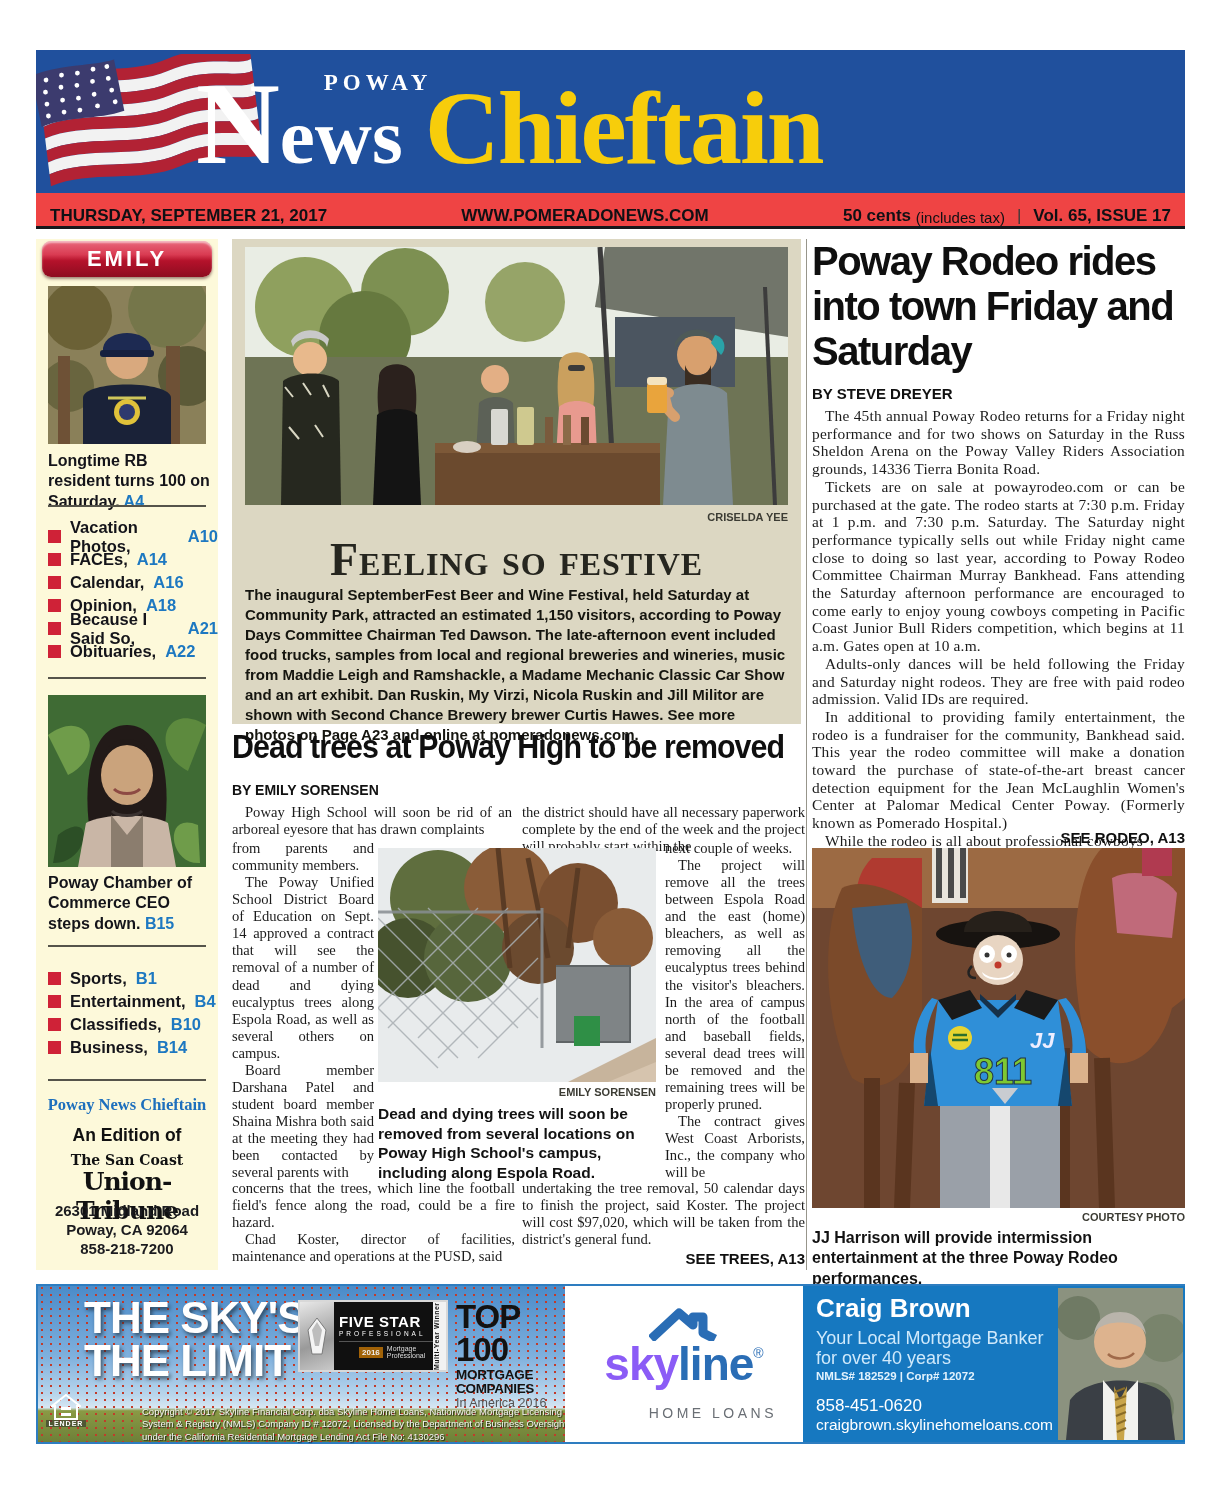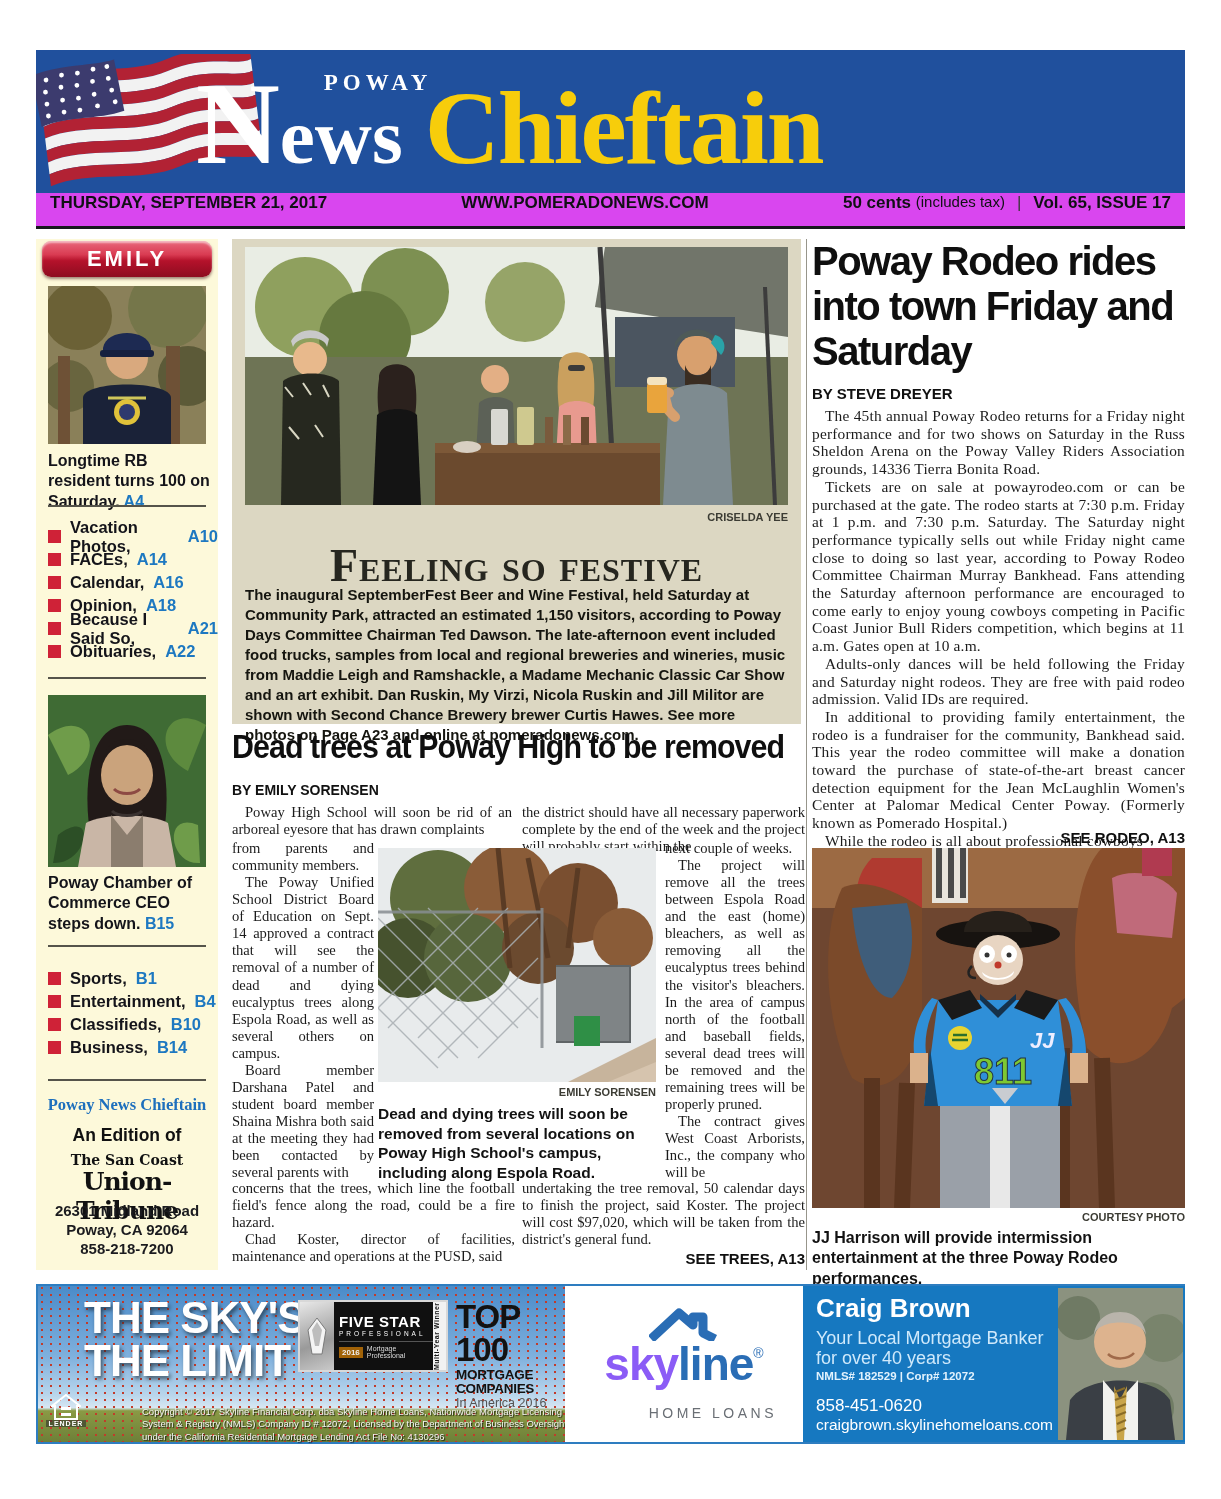--- a/index.html
+++ b/index.html
@@ -7,21 +7,21 @@
   #page{position:relative;width:1221px;height:1499px;background:#fff;overflow:hidden;}
   .abs{position:absolute;}
 
   
   #masthead{left:36px;top:50px;width:1149px;height:143px;background:#20509d;}
   #mast-title{left:160px;top:16px;display:flex;align-items:baseline;white-space:nowrap;}
   .mast-n{font-family:"Liberation Serif",serif;font-weight:bold;color:#fff;font-size:116px;line-height:1;}
   .mast-ews{font-family:"Liberation Serif",serif;font-weight:bold;color:#fff;font-size:79px;line-height:1;}
   .mast-chieftain{font-family:"Liberation Serif",serif;font-weight:bold;color:#f7cd0b;font-size:104px;line-height:1;margin-left:22px;letter-spacing:-2px;}
   #mast-kicker{left:272px;top:20px;width:140px;text-align:center;font-family:"Liberation Serif",serif;font-weight:bold;color:#fff;font-size:23px;letter-spacing:5px;}
-  #datebar{left:36px;top:193px;width:1149px;height:36px;background:#d946ef;border-bottom:3px solid #17181c;display:flex;align-items:flex-start;box-sizing:border-box;padding:0 14px;font-weight:bold;font-size:17px;color:#101014;}
+  #datebar{left:36px;top:193px;width:1149px;height:36px;background:#ef4444;border-bottom:3px solid #17181c;display:flex;align-items:flex-end;box-sizing:border-box;padding:0 14px;font-weight:bold;font-size:17px;color:#101014;}
   #datebar .mid{flex:1;text-align:center;}
   .price-extra{font-weight:normal;font-size:15px;}
   .bar-sep{margin:0 12px;color:#3a3a3a;font-weight:normal;}
 
   
   #sidebar{left:36px;top:239px;width:182px;height:1031px;background:#fdf9da;}
   #inside-badge{left:6px;top:2px;width:170px;height:36px;border-radius:9px;background:linear-gradient(180deg,#e9697c 0%,#d93b52 38%,#b5122b 55%,#8d0c20 100%);box-shadow:0 2px 3px rgba(70,20,20,.5), inset 0 2px 2px rgba(255,255,255,.55);display:flex;align-items:center;justify-content:center;color:#fff;font-weight:bold;font-size:22px;letter-spacing:3px;}
   .sb-cap{font-weight:bold;font-size:16px;line-height:1.27;color:#14141a;}
   .pg{color:#1d78c1;}
   .sb-rule{height:2px;background:#55544a;}
@@ -61,21 +61,21 @@
     background-position:0 118px,0 0;
     background-repeat:repeat,no-repeat;}
   #ad-slogan{left:46px;top:10px;font-size:44px;line-height:.98;font-weight:bold;color:#fff;letter-spacing:-1px;text-shadow:2px 3px 4px rgba(20,30,40,.65);}
   #fivestar{left:262px;top:16px;width:146px;height:68px;background:#101010;display:flex;box-shadow:0 0 0 2px #d8d8d8;}
   #fs-trophy{width:34px;background:linear-gradient(160deg,#e8e8e8,#9a9a9a 60%,#c9c9c9);display:flex;align-items:center;justify-content:center;}
   #fs-trophy svg{display:block;}
   #fs-mid{flex:1;color:#fff;display:flex;flex-direction:column;justify-content:center;padding-left:5px;}
   #fs-line1{font-weight:bold;font-size:15px;letter-spacing:.5px;}
   #fs-line2{font-size:6.5px;letter-spacing:3px;}
   #fs-bottom{display:flex;align-items:center;gap:4px;margin-top:4px;border-top:1px solid #555;padding-top:3px;}
-  #fs-year{background:#a16207;color:#eee;font-size:8px;font-weight:bold;padding:1px 3px;}
+  #fs-year{background:#a16207;color:#eee;font-size:8px;font-weight:bold;padding:1px 3px;margin-left:20px;}
   #fs-sub{font-size:7px;color:#ddd;}
   #fs-vert{width:13px;background:#f2f2f2;color:#111;font-size:7px;font-weight:bold;writing-mode:vertical-rl;transform:rotate(180deg);text-align:center;letter-spacing:.5px;}
   #top100{left:418px;top:14px;color:#121212;line-height:1;}
   #t100-1{font-weight:bold;font-size:33px;letter-spacing:-1px;}
   #t100-2{font-weight:bold;font-size:13.5px;margin-top:2px;letter-spacing:-.3px;}
   #t100-3{font-size:12.5px;color:#555;margin-top:2px;}
   #lender{left:8px;top:108px;width:40px;color:#fff;text-align:center;}
   #lender .word{font-size:7px;font-weight:bold;letter-spacing:1px;background:rgba(40,40,40,.55);}
   #ad-copy{left:104px;top:120px;width:440px;font-size:9.5px;line-height:1.3;color:#f4f4f4;text-shadow:1px 1px 1px rgba(0,0,0,.8);}
   #ad-white{left:527px;top:0;width:238px;height:156px;background:#fff;display:flex;flex-direction:column;align-items:center;justify-content:center;}
@@ -301,21 +301,21 @@
       <rect x="190" y="196" width="225" height="62" fill="#6b4a2e"></rect>
         <rect x="190" y="196" width="225" height="10" fill="#7d5938"></rect>
       <rect x="246" y="162" width="17" height="36" rx="2" fill="#d8d8d2"></rect>
         <rect x="272" y="160" width="17" height="38" rx="2" fill="#cfc98f"></rect>
       <ellipse cx="222" cy="200" rx="14" ry="6" fill="#d8cfc2"></ellipse>
       <rect x="300" y="170" width="8" height="28" fill="#7a5a3c"></rect>
         <rect x="318" y="168" width="8" height="30" fill="#8a6a48"></rect>
         <rect x="336" y="170" width="8" height="28" fill="#6a4a30"></rect>
     </svg>
     <div class="abs credit" style="left:13px;top:272px;width:543px;">CRISELDA YEE</div>
-    <div id="festive-title" class="abs" style="top:300px;">Feeling so festive</div>
+    <div id="festive-title" class="abs" style="top:294px;">Feeling so festive</div>
     <div id="festive-cap" class="abs" style="left:13px;top:346px;width:543px;">The inaugural SeptemberFest Beer and Wine Festival, held Saturday at Community Park, attracted an estimated 1,150 visitors, according to Poway Days Committee Chairman Ted Dawson. The late-afternoon event included food trucks, samples from local and regional breweries and wineries, music from Maddie Leigh and Ramshackle, a Madame Mechanic Classic Car Show and an art exhibit. Dan Ruskin, My Virzi, Nicola Ruskin and Jill Militor are shown with Second Chance Brewery brewer Curtis Hawes. See more photos on Page A23 and online at pomeradonews.com.</div>
   </div>
 
   <div id="vrule" class="abs"></div>
 
   <div class="abs" style="left:232px;top:728px;width:573px;height:540px;">
     <div class="headline abs" style="left:0;top:0;font-size:33px;white-space:nowrap;transform:scaleX(.92);transform-origin:left;">Dead trees at Poway High to be removed</div>
     <div class="byline abs" style="left:0;top:54px;">BY EMILY SORENSEN</div>
 
     <div class="bodytext abs" style="left:0;top:76px;width:280px;">

